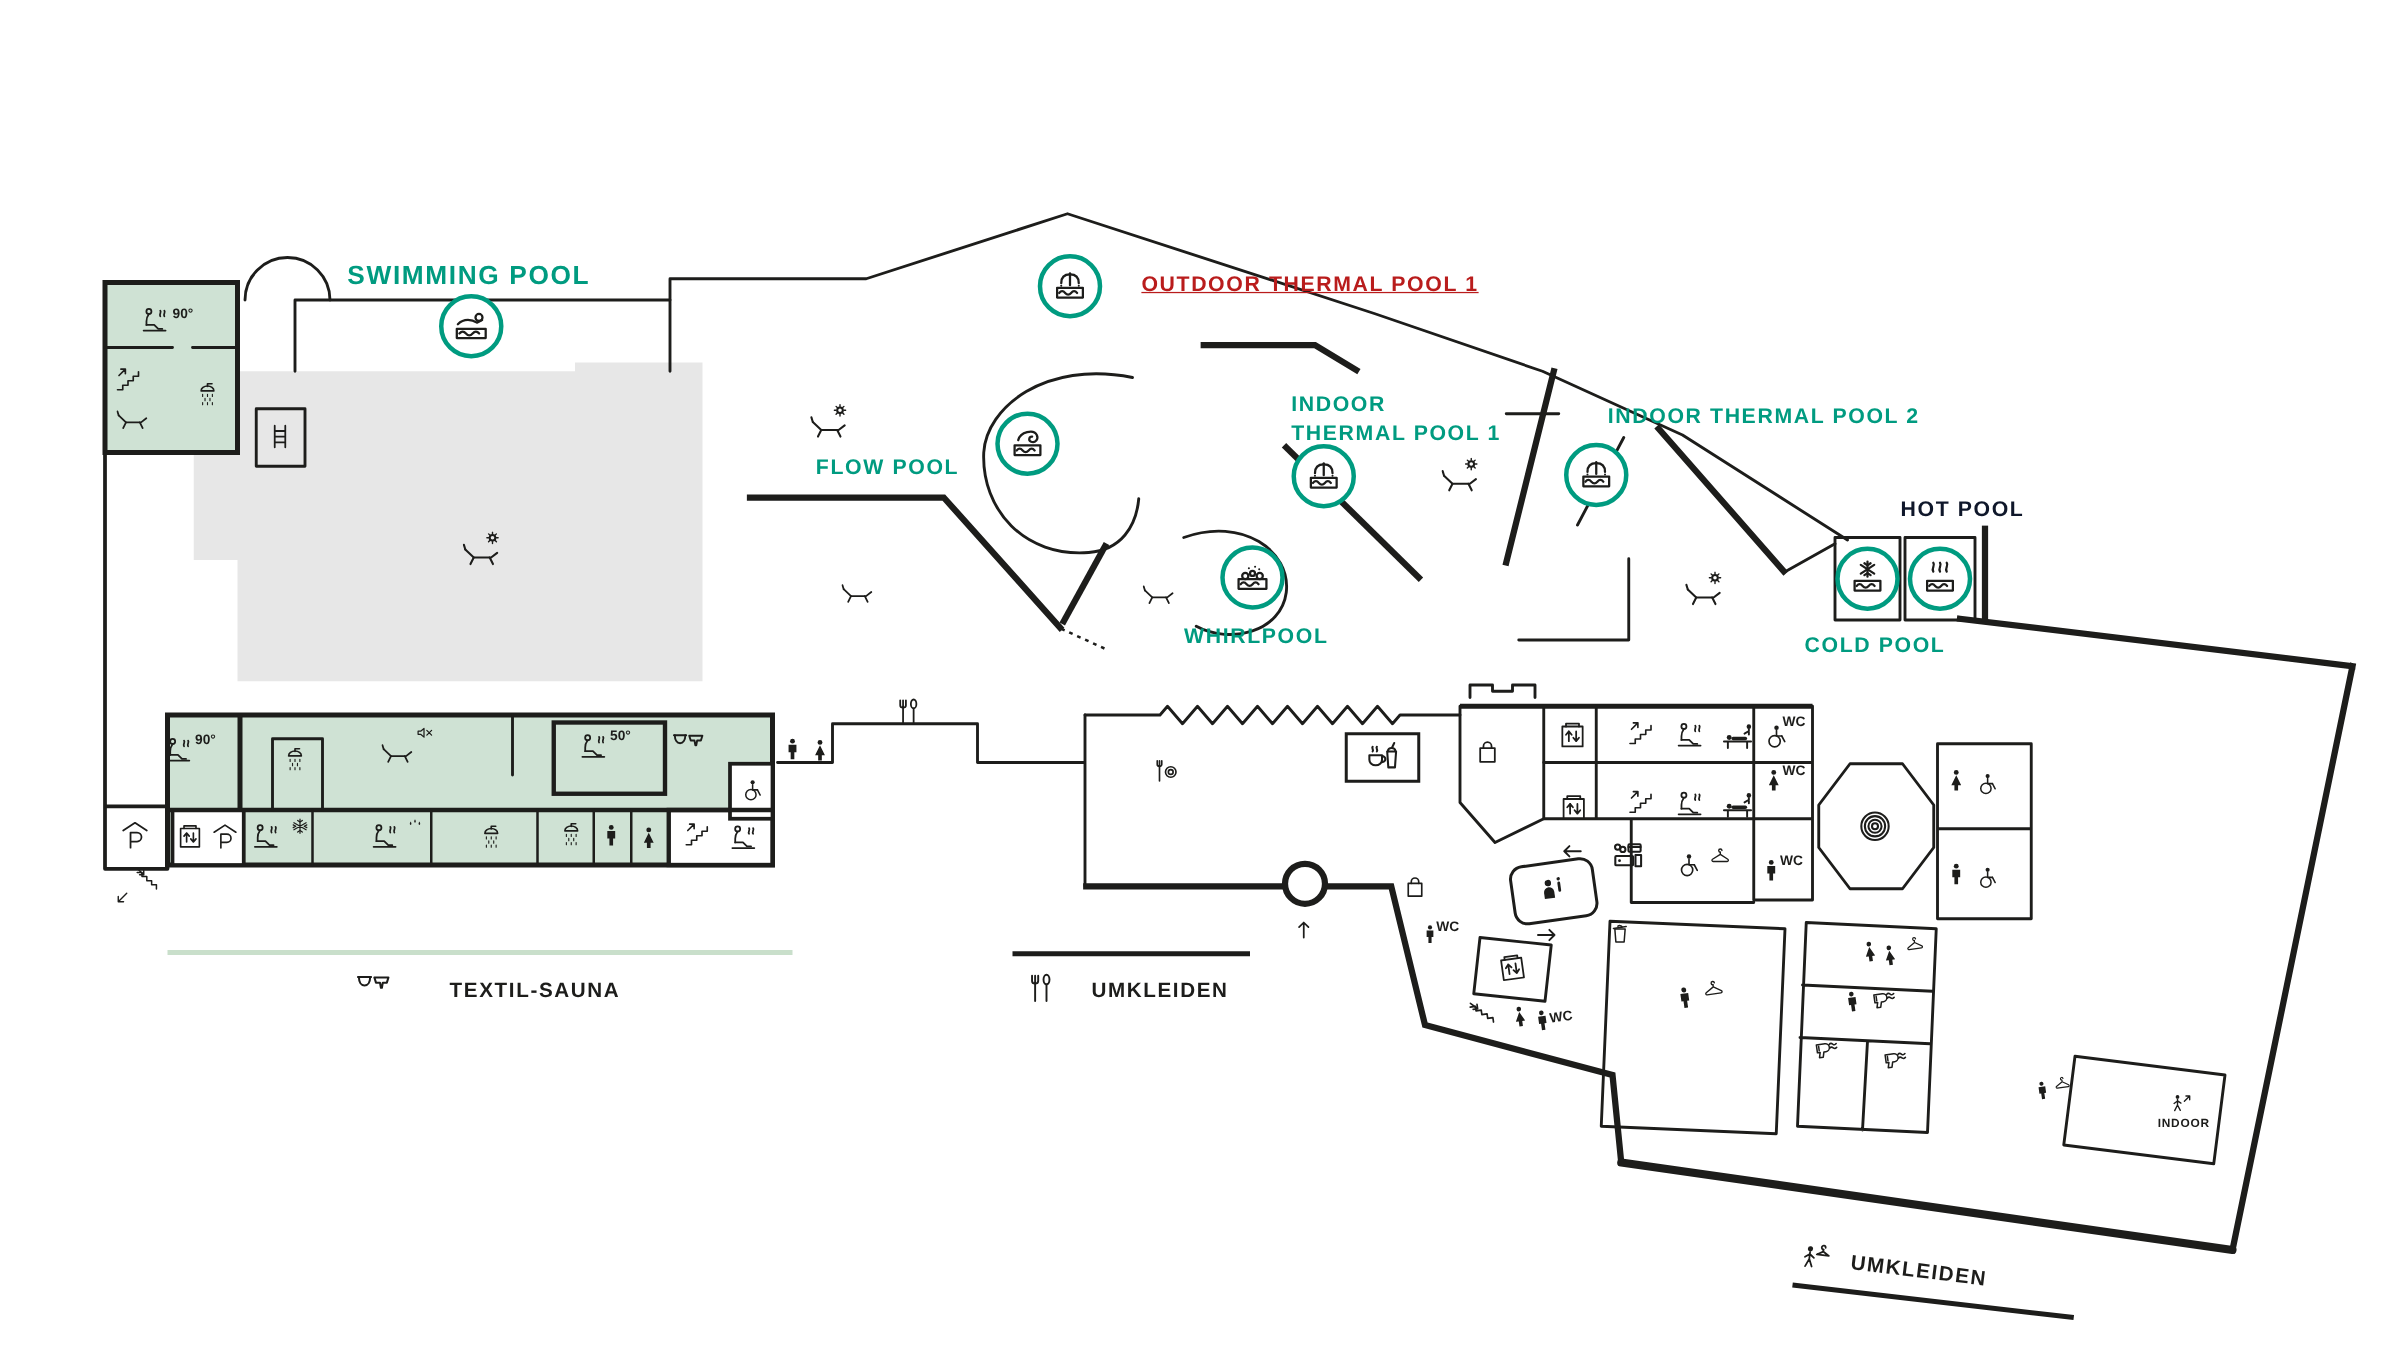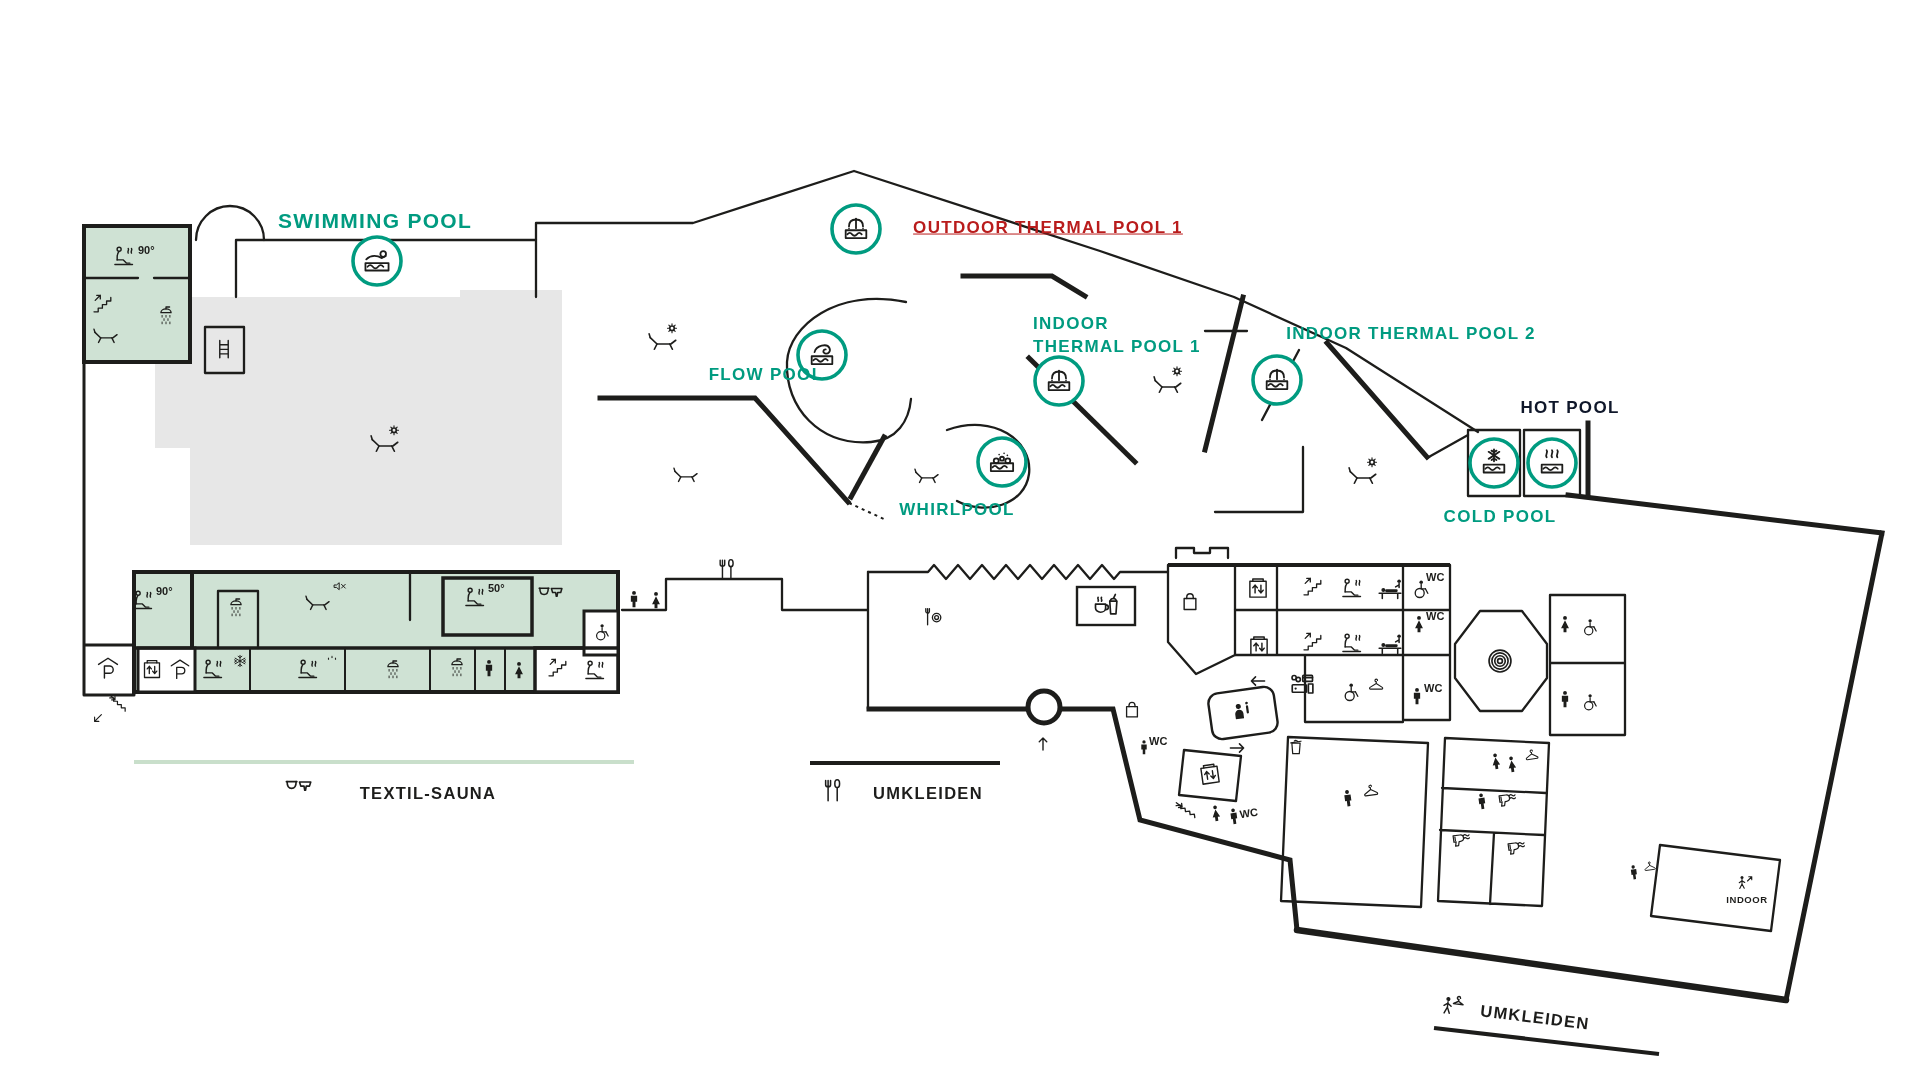--- a/index.html
+++ b/index.html
@@ -662,25 +662,25 @@
         </g>
         <g transform="translate(1452,1007) rotate(7)">
           <use href="#i-hanger-person" x="-13" y="-13" width="26" height="26"></use>
         </g>
       </g>
   </svg>
 
   <div id="label-layer">
       <div class="lbl" style="left: 375px; top: 221px; font-size: 21px; color: rgb(0, 155, 128);">SWIMMING POOL</div>
       <div class="lbl" style="left: 1048px; top: 228px; font-size: 17px; color: #b91c1c; text-decoration: underline;">OUTDOOR THERMAL POOL 1</div>
-      <div class="lbl" style="left: 766px; top: 375px; font-size: 17px; color: rgb(0, 155, 128);">FLOW POOL</div>
+      <div class="lbl" style="left: 710px; top: 375px; font-size: 17px; color: rgb(0, 155, 128);">FLOW POOL</div>
       <div class="lbl left" style="left: 1033px; top: 336px; font-size: 17px; color: rgb(0, 155, 128);">INDOOR
 THERMAL POOL 1</div>
       <div class="lbl" style="left: 1411px; top: 334px; font-size: 17px; color: rgb(0, 155, 128);">INDOOR THERMAL POOL 2</div>
-      <div class="lbl" style="left: 957px; top: 510px; font-size: 17px; color: rgb(0, 155, 128);">WHIRLPOOL</div>
+      <div class="lbl" style="left: 1005px; top: 510px; font-size: 17px; color: rgb(0, 155, 128);">WHIRLPOOL</div>
       <div class="lbl" style="left: 1570px; top: 408px; font-size: 17px; color: #0f172a;">HOT POOL</div>
       <div class="lbl" style="left: 1460px; top: 517px; font-size: 17px; color: rgb(0, 155, 128); margin-left: 40px;">COLD POOL</div>
       <div class="lbl" style="left: 428px; top: 793px; font-size: 16.5px; color: rgb(29, 29, 27);">TEXTIL-SAUNA</div>
       <div class="lbl" style="left: 928px; top: 793px; font-size: 16.5px; color: rgb(29, 29, 27);">UMKLEIDEN</div>
       <div class="lbl" style="left: 1535px; top: 1017px; font-size: 16.5px; color: rgb(29, 29, 27); transform: translate(-50%, -50%) rotate(7deg);">UMKLEIDEN</div>
       <div class="lbl" style="left: 1747px; top: 900px; font-size: 9.5px; letter-spacing: 0.6px; color: rgb(29, 29, 27);">INDOOR</div>
     </div>
 </div>
 
 </body></html>

